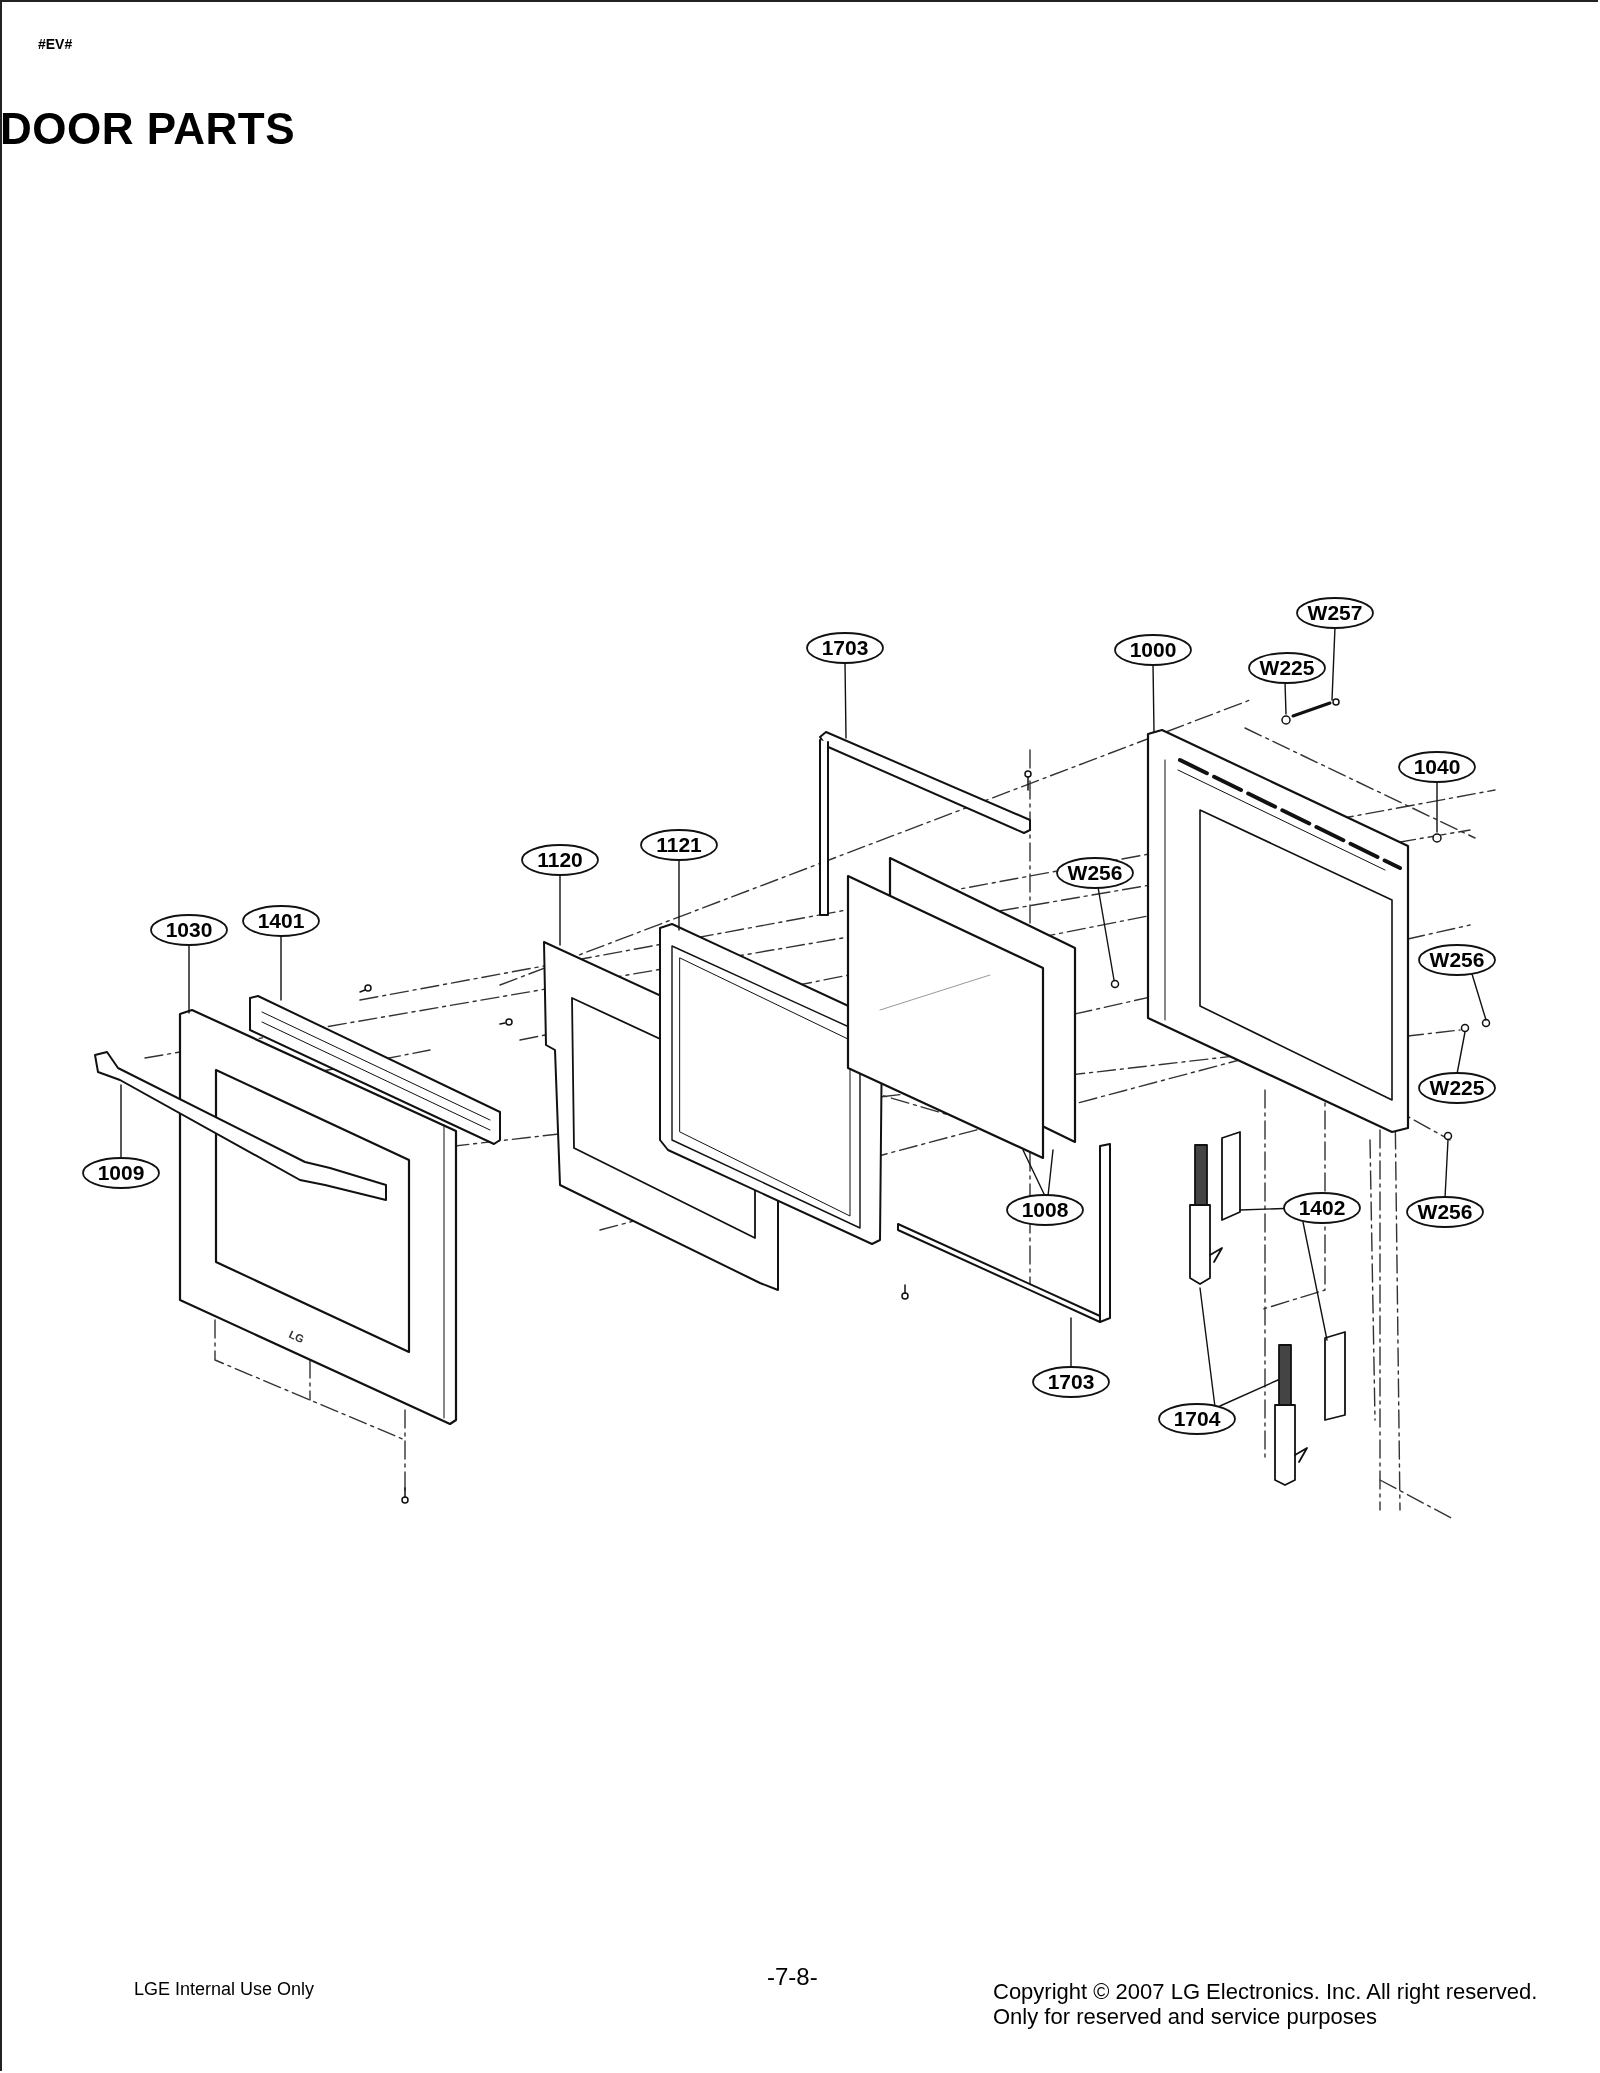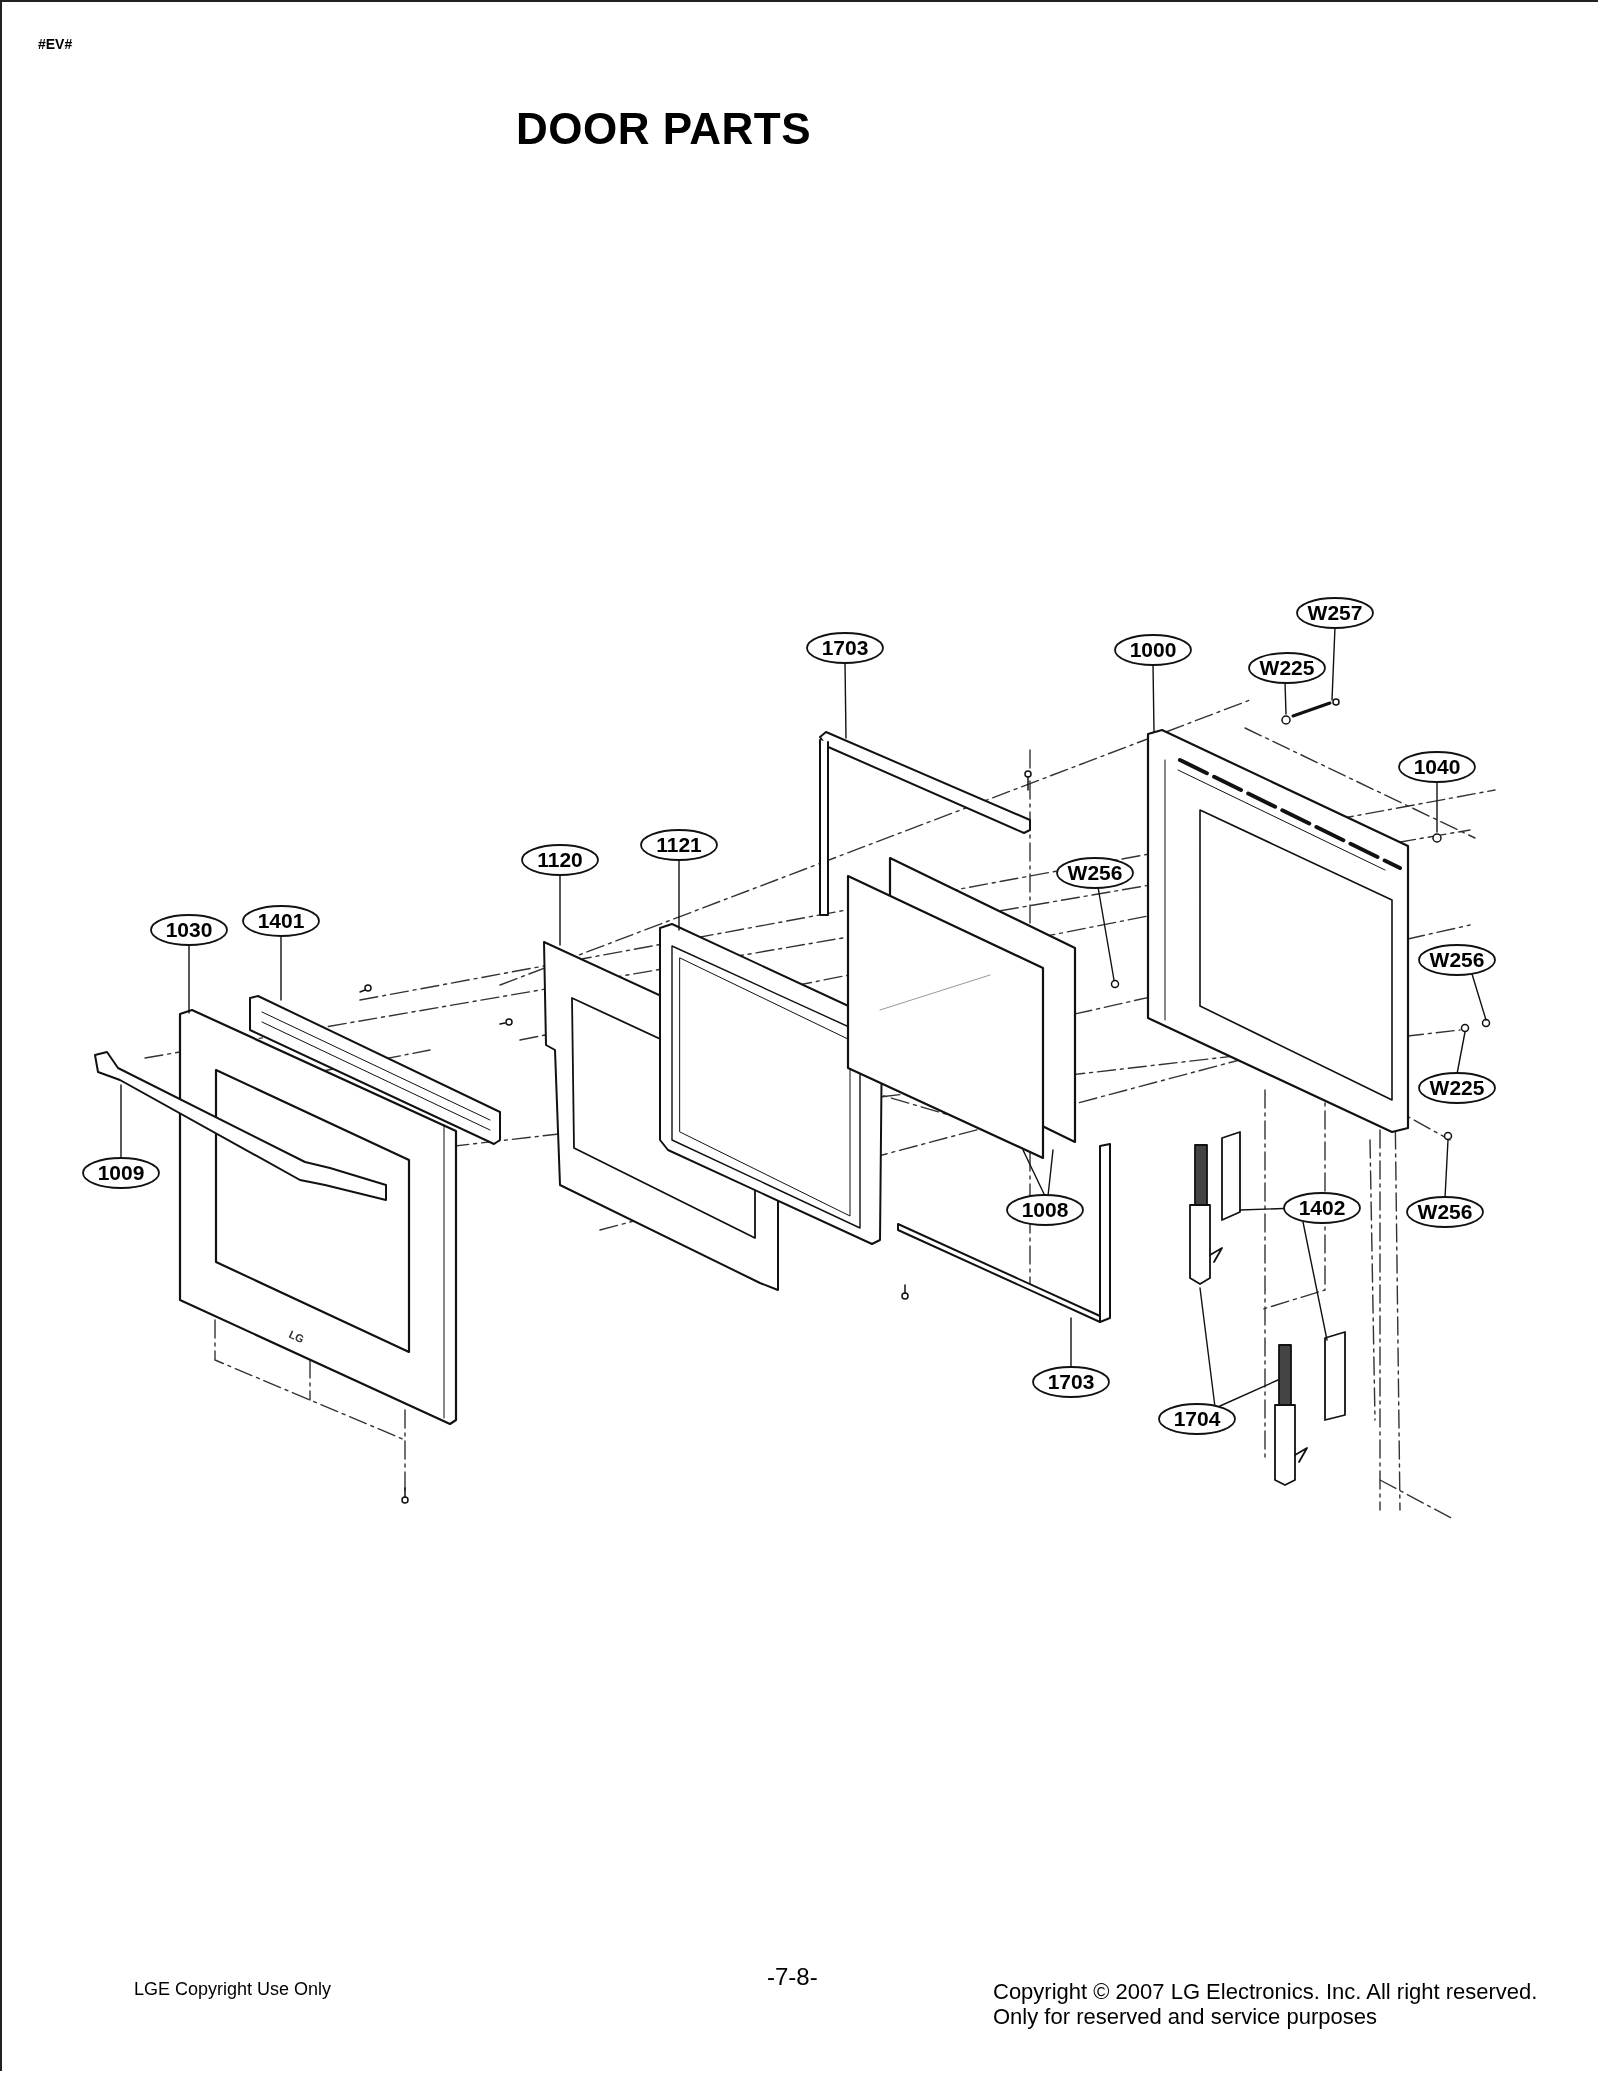--- a/index.html
+++ b/index.html
@@ -1,21 +1,21 @@
 <!DOCTYPE html>
 <html><head>
 <meta charset="utf-8">
 <style>
   html, body { margin: 0; padding: 0; background: #ffffff; }
   body { width: 1600px; height: 2073px; position: relative; overflow: hidden;
          font-family: "Liberation Sans", sans-serif; color: #000; }
   .page-border { position: absolute; left: 0; top: 0; width: 1598px; height: 2071px;
                  border-left: 2px solid #222; border-top: 2px solid #222; box-sizing: border-box; }
   .tag { position: absolute; left: 38px; top: 36px; font-size: 14px; font-weight: bold; }
-  .title { position: absolute; left: 0; width: 1327px; top: 104px; text-align: center;
+  .title { position: absolute; left: 0; width: 1327px; top: 104px; text-align: left;
            font-size: 44px; font-weight: bold; letter-spacing: 0.5px; }
   .footer-left { position: absolute; left: 134px; top: 1979px; font-size: 18px; }
   .footer-page { position: absolute; left: 767px; top: 1963px; font-size: 24px; }
   .footer-right { position: absolute; left: 993px; top: 1979px; font-size: 22px; line-height: 25px; }
   svg.diagram { position: absolute; left: 0; top: 0; }
   .callout-text { font-family: "Liberation Sans", sans-serif; font-weight: bold; font-size: 21px; }
 </style>
 </head>
 <body>
 
@@ -255,18 +255,18 @@
         <ellipse cx="1071" cy="1382" rx="38" ry="15" fill="#fff" stroke="#111" stroke-width="1.8"></ellipse>
         <text class="callout-text" x="1071" y="1389" text-anchor="middle">1703</text>
       </g>
     <g>
         <ellipse cx="1197" cy="1419" rx="38" ry="15" fill="#fff" stroke="#111" stroke-width="1.8"></ellipse>
         <text class="callout-text" x="1197" y="1426" text-anchor="middle">1704</text>
       </g>
   </g>
 </svg>
 
-<div class="footer-left">LGE Copyright Use Only</div>
+<div class="footer-left">LGE Internal Use Only</div>
 <div class="footer-page">-7-8-</div>
 <div class="footer-right">
   <div>Copyright © 2007 LG Electronics. Inc. All right reserved.</div>
   <div>Only for reserved and service purposes</div>
 </div>
 
 </body></html>

